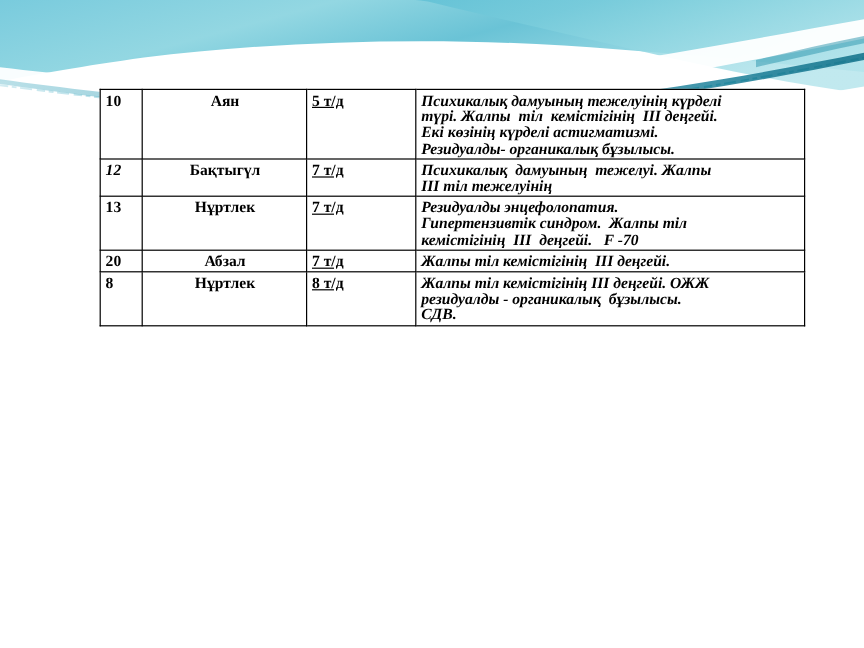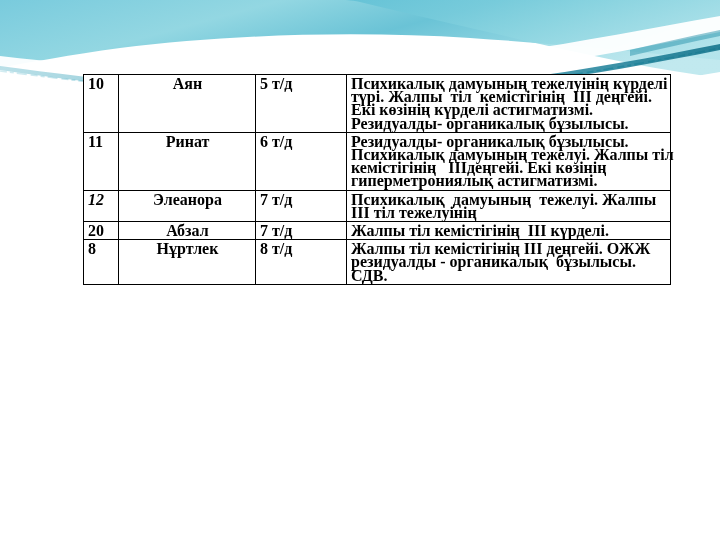--- a/index.html
+++ b/index.html
@@ -38,43 +38,45 @@
   table.data {
     border-collapse: collapse;
     table-layout: fixed;
     width: 558px;
     background: #ffffff;
   }
   table.data td {
     border: 1px solid #000000;
     padding: 2px 3px 2px 4px;
     font-family: "Liberation Serif", serif;
-    font-size: 16px;
+    font-size: 13px;
     line-height: 13.2px;
     color: #000000;
     vertical-align: top;
     font-weight: bold;
   }
   td.c-num {
     width: 27px;
     text-align: left;
     padding-left: 5px;
   }
   td.c-name {
     width: 129px;
     text-align: center;
   }
   td.c-age {
     width: 83px;
     padding-left: 5px;
+    text-decoration: underline;
   }
   td.c-diag {
     width: 316px;
     font-weight: normal;
     padding-left: 5px;
+    font-style: italic;
   }
   td.c-diag .ln {
     display: block;
     white-space: pre;
   }
   
   .vt { vertical-align: top; }
   .vb { vertical-align: bottom; }
   .vm { vertical-align: middle; }
   .pad-age-1 { padding-top: 17px; }
@@ -161,49 +163,48 @@
           <td class="c-name vm">Аян</td>
           <td class="c-age vm">5 т/д</td>
           <td class="c-diag vt">
             <span class="ln">Психикалық дамуының тежелуінің күрделі</span>
             <span class="ln">түрі. Жалпы  тіл  кемістігінің  III деңгейі.</span>
             <span class="ln">Екі көзінің күрделі астигматизмі.</span>
             <span class="ln">Резидуалды- органикалық бұзылысы.</span>
           </td>
         </tr>
 
-        <tr>
-          <td class="c-num vt">11</td>
-          <td class="c-name vt">Ринат</td>
-          <td class="c-age vt pad-age-1">6 т/д</td>
-          <td class="c-diag vt">
-            <span class="ln">Резидуалды- органикалық бұзылысы.</span>
-            <span class="ln">Психикалық дамуының тежелуі. Жалпы тіл</span>
-            <span class="ln">кемістігінің   IIIдеңгейі. Екі көзінің</span>
-            <span class="ln">гиперметрониялық астигматизмі.</span>
-          </td>
-        </tr>
 
         <tr>
           <td class="c-num vb num-low">12</td>
-          <td class="c-name vt">Элеанора</td>
+          <td class="c-name vt">Бақтыгүл</td>
           <td class="c-age vt">7 т/д</td>
           <td class="c-diag vt">
             <span class="ln">Психикалық  дамуының  тежелуі. Жалпы</span>
             <span class="ln">III тіл тежелуінің</span>
           </td>
         </tr>
 
+        <tr>
+          <td class="c-num vt">13</td>
+          <td class="c-name vt">Нұртлек</td>
+          <td class="c-age vt pad-age-2">7 т/д</td>
+          <td class="c-diag vt">
+            <span class="ln">Резидуалды энцефолопатия.</span>
+            <span class="ln">Гипертензивтік синдром.  Жалпы тіл</span>
+            <span class="ln">кемістігінің  III  деңгейі.   F -70</span>
+          </td>
+        </tr>
 
         <tr>
           <td class="c-num vt">20</td>
           <td class="c-name vt">Абзал</td>
           <td class="c-age vt">7 т/д</td>
           <td class="c-diag vt">
-            <span class="ln">Жалпы тіл кемістігінің  III күрделі.</span>
+            <span class="ln">Жалпы тіл кемістігінің  III деңгейі.</span>
           </td>
         </tr>
 
         <tr>
           <td class="c-num vt">8</td>
           <td class="c-name vt">Нұртлек</td>
           <td class="c-age vt pad-age-1">8 т/д</td>
           <td class="c-diag vt">
             <span class="ln">Жалпы тіл кемістігінің III деңгейі. ОЖЖ</span>
             <span class="ln">резидуалды - органикалық  бұзылысы.</span>

